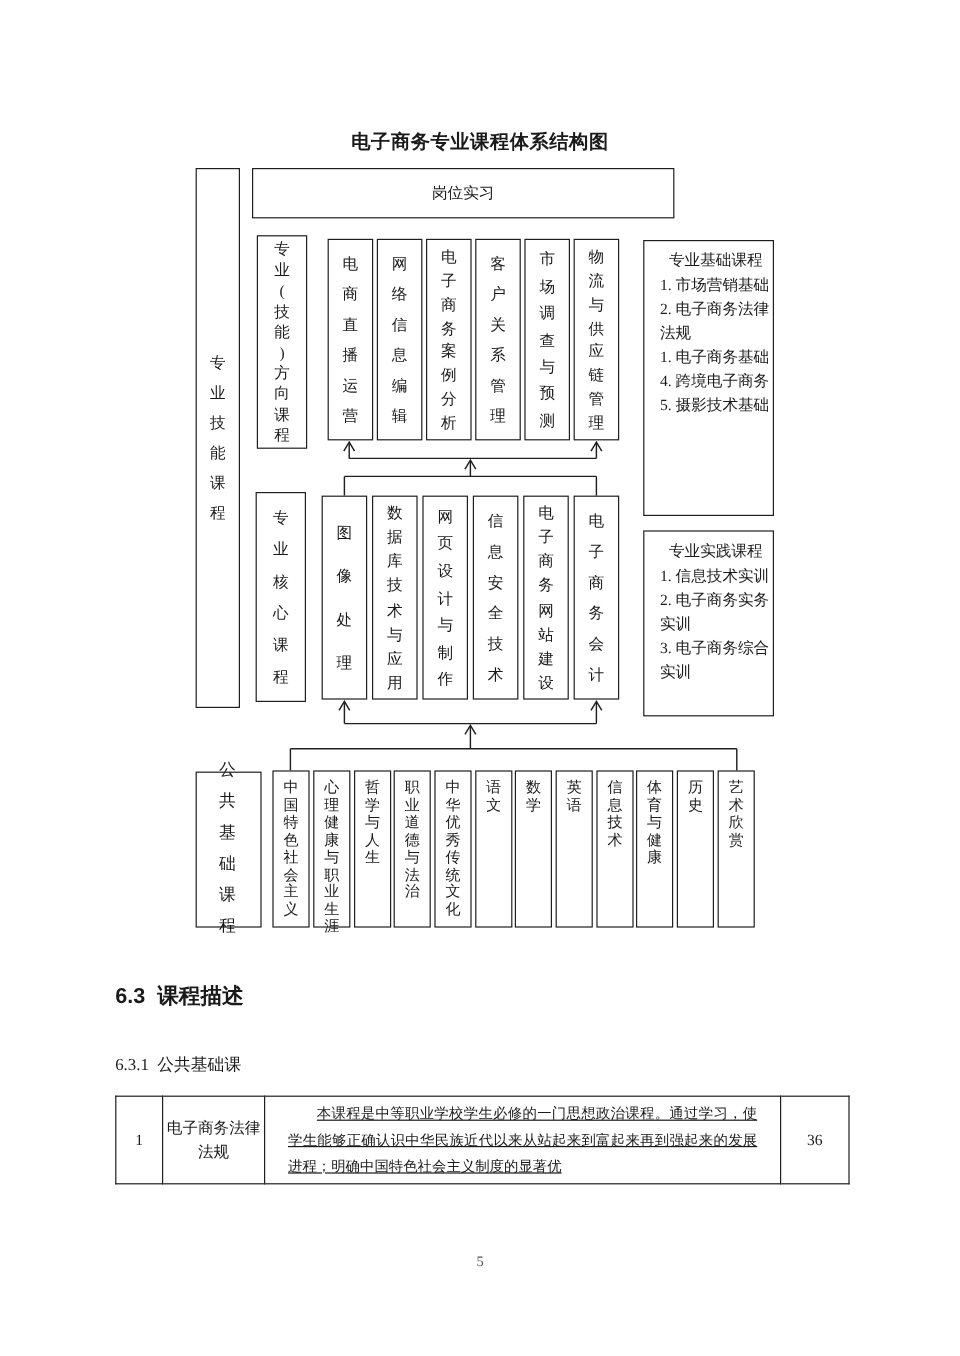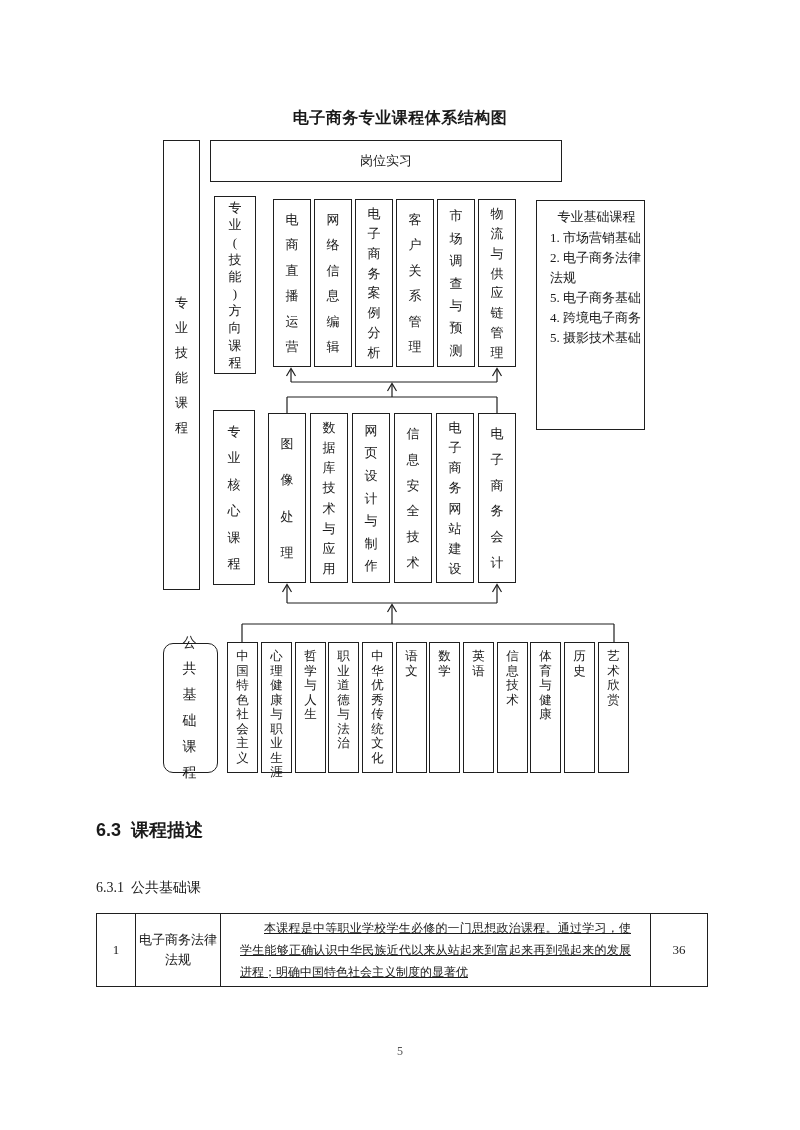--- a/index.html
+++ b/index.html
@@ -8,21 +8,21 @@
   .doc-title{position:absolute;top:108px;left:0;width:100%;text-align:center;font-size:16px;font-weight:bold;letter-spacing:0.5px;}
   .dbox{position:absolute;border:1.3px solid #1f1f1f;background:#fff;box-sizing:border-box;}
   .hcenter{display:flex;align-items:center;justify-content:center;font-size:13px;}
   
   .v-chars{display:flex;flex-direction:column;align-items:center;}
   .v-chars i{font-style:normal;line-height:1;font-size:13px;}
   .v-sp{justify-content:space-evenly;}
   .v-mid{justify-content:center;gap:12px;}
   .v-top{justify-content:flex-start;padding-top:7px;gap:2px;}
   .v-top i{font-size:12.5px;}
-  .wrap2{display:flex;align-items:center;justify-content:center;text-align:center;font-size:14px;line-height:26px;letter-spacing:2px;padding:0 21px;border-radius:10px;}
+  .wrap2{display:flex;align-items:center;justify-content:center;text-align:center;font-size:14px;line-height:26px;letter-spacing:2px;padding:0 21px;}
   .list-box{font-size:13px;line-height:20px;padding:6px 1px 0 13px;}
   .list-title{text-align:center;margin-bottom:1px;}
   .list-item{text-align:left;}
   .connectors{position:absolute;left:0;top:0;pointer-events:none;}
   .h63{position:absolute;left:96px;top:818px;font-family:"Liberation Sans",sans-serif;font-weight:bold;font-size:18px;white-space:pre;}
   .h631{position:absolute;left:96px;top:879px;font-size:14px;white-space:pre;}
   table.course{position:absolute;left:96px;top:913px;width:611px;border-collapse:collapse;table-layout:fixed;}
   table.course th,table.course td{border:1.2px solid #1f1f1f;font-weight:normal;font-size:13px;padding:0;}
   table.course th{height:42px;text-align:center;line-height:19px;}
   th.c-hours{padding:0 12px;}
@@ -114,21 +114,21 @@
       <i>应</i>
       <i>链</i>
       <i>管</i>
       <i>理</i>
     </div>
 
   <div class="dbox list-box" style="left:536px;top:200px;width:109px;height:230px;">
     <div class="list-title">专业基础课程</div>
     <div class="list-item">1. 市场营销基础</div>
     <div class="list-item">2. 电子商务法律法规</div>
-    <div class="list-item">5. 电子商务基础</div>
+    <div class="list-item">1. 电子商务基础</div>
     <div class="list-item">4. 跨境电子商务</div>
     <div class="list-item">5. 摄影技术基础</div>
   </div>
 
   <div class="dbox v-chars v-sp" style="left:213px;top:410px;width:42px;height:175px;">
       <i>专</i>
       <i>业</i>
       <i>核</i>
       <i>心</i>
       <i>课</i>
@@ -180,20 +180,26 @@
     </div>
   <div class="dbox v-chars v-sp" style="left:478px;top:413px;width:38px;height:170px;">
       <i>电</i>
       <i>子</i>
       <i>商</i>
       <i>务</i>
       <i>会</i>
       <i>计</i>
     </div>
 
+  <div class="dbox list-box" style="left:536px;top:442px;width:109px;height:155px;">
+    <div class="list-title">专业实践课程</div>
+    <div class="list-item">1. 信息技术实训</div>
+    <div class="list-item">2. 电子商务实务实训</div>
+    <div class="list-item">3. 电子商务综合实训</div>
+  </div>
 
   <div class="dbox wrap2" style="left:163px;top:643px;width:55px;height:130px;">公共基础课程</div>
 
   <div class="dbox v-chars v-top" style="left:227px;top:642px;width:31px;height:131px;">
       <i>中</i>
       <i>国</i>
       <i>特</i>
       <i>色</i>
       <i>社</i>
       <i>会</i>

